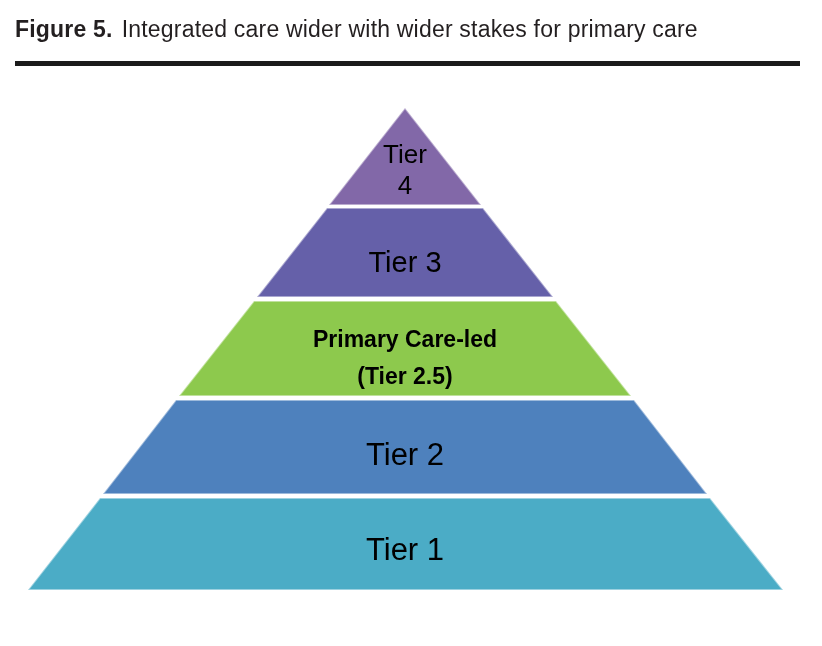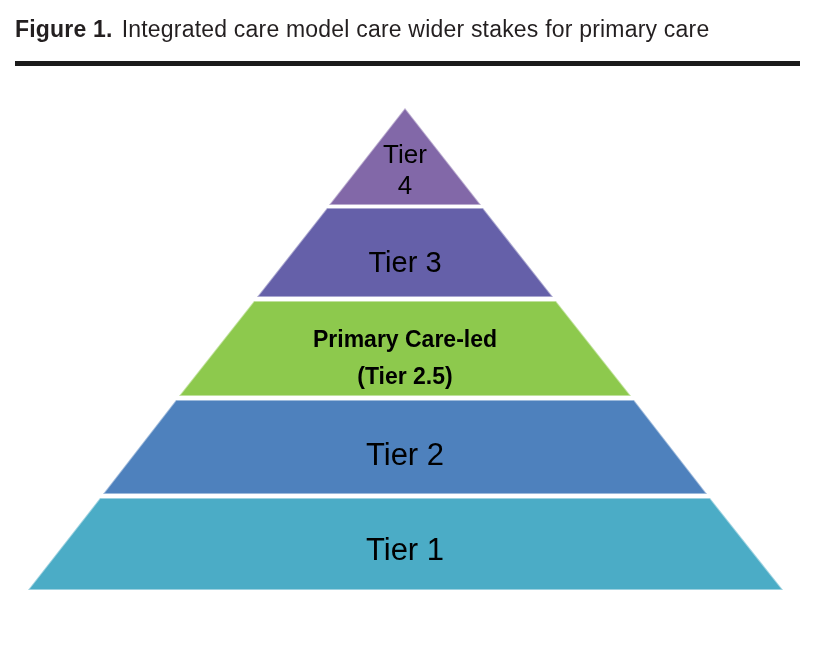--- a/index.html
+++ b/index.html
@@ -60,21 +60,21 @@
   .t3 { font-size: 29px; }
   .t25 { font-size: 23px; font-weight: 700; }
   .t2 { font-size: 31px; }
   .t1 { font-size: 31px; }
 </style>
 </head>
 <body>
 
 <main>
 
-  <h1 class="figure-caption"><span class="fig-label">Figure 1.</span><span>Integrated care model care wider stakes for primary care</span></h1>
+  <h1 class="figure-caption"><span class="fig-label">Figure 5.</span><span>Integrated care wider with wider stakes for primary care</span></h1>
 
   <div class="caption-divider"></div>
 
   <svg class="pyramid-svg" viewBox="0 0 822 646" xmlns="http://www.w3.org/2000/svg">
 
     <g>
       <polygon points="405,108 481,205 329,205" fill="#8268A8"></polygon>
       <text class="tier-text t4" x="405" y="163">Tier</text>
       <text class="tier-text t4" x="405" y="194">4</text>
     </g>

